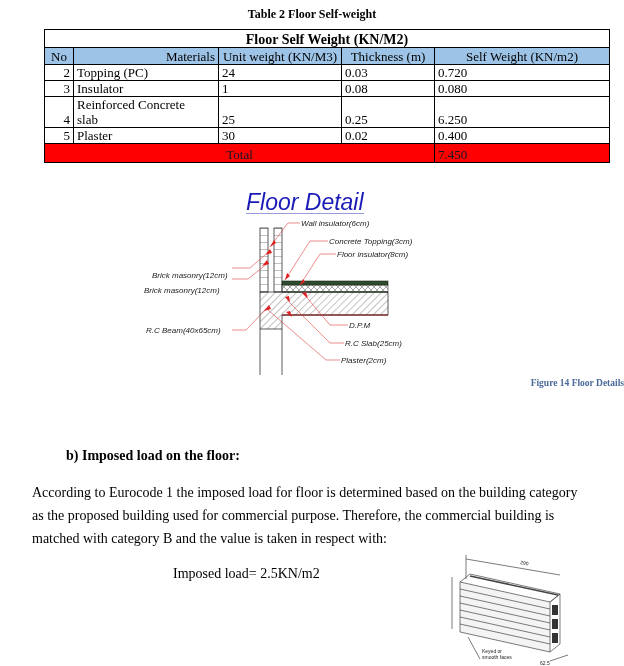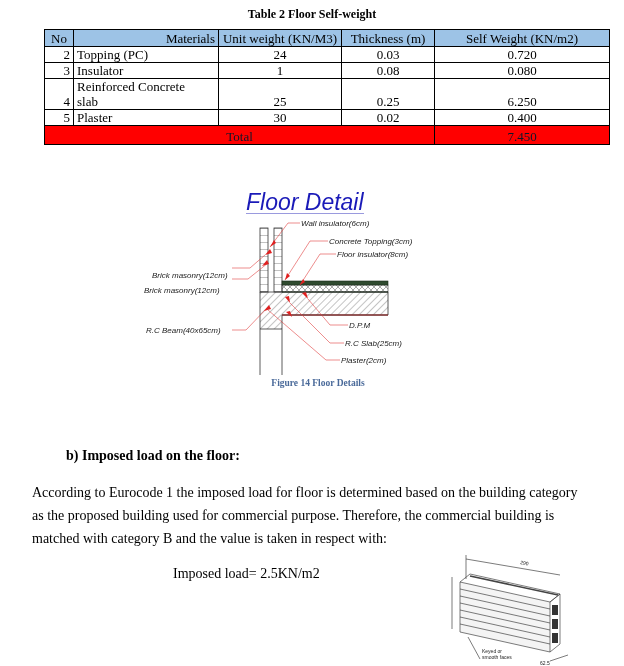--- a/index.html
+++ b/index.html
@@ -4,43 +4,46 @@
   <style>
     html, body { margin: 0; padding: 0; background: #ffffff; }
     body { width: 624px; height: 666px; position: relative; overflow: hidden; font-family: "Liberation Serif", serif; color: #000; }
     .caption-top { position: absolute; top: 7px; left: 0; width: 624px; text-align: center; font-weight: bold; font-size: 12px; }
     table.sw { position: absolute; top: 29px; left: 44px; width: 566px; border-collapse: collapse; font-size: 13px; line-height: 15px; }
     table.sw td { border: 1px solid #000; padding: 0 3px; vertical-align: bottom; }
     table.sw tr.title td { text-align: center; font-weight: bold; font-size: 14px; height: 17px; border-top: 1px solid #000; }
     table.sw tr.head td { background: #9dc3e6; height: 16px; text-align: right; }
     table.sw tr.head td.c-no { text-align: center; }
     table.sw tr.head td.center { text-align: center; }
-    table.sw td.num { text-align: center; }
+    table.sw td.num { text-align: left; }
     table.sw tr.total td { background: #ff0000; color: #0f172a; height: 18px; border-color:#000; }
     table.sw tr.total td.lbl { text-align: center; }
     .c-no { width: 22px; text-align: right; }
     .c-mat { width: 138px; }
     .c-unit { width: 116px; }
     .c-thk { width: 86px; }
     .fig-title { position: absolute; top: 191px; left: 246px; font-family: "Liberation Sans", sans-serif; font-style: italic; font-size: 23px; color: #1a1ab8; border-bottom: 1px solid #9a9ade; line-height: 22px; }
     svg.detail { position: absolute; top: 215px; left: 140px; }
-    .fig-caption { position: absolute; top: 378px; left: 0; width: 624px; text-align: center; font-weight: bold; font-size: 9.5px; color: #4a6a9a; padding-left: 12px; box-sizing: border-box; }
+    .fig-caption { position: absolute; top: 378px; left: 0; width: 624px; text-align: right; font-weight: bold; font-size: 9.5px; color: #4a6a9a; padding-left: 12px; box-sizing: border-box; }
     .heading-b { position: absolute; top: 448px; left: 66px; font-weight: bold; font-size: 14px; }
     .para { position: absolute; top: 481px; left: 32px; width: 560px; font-size: 14px; line-height: 23px; }
     .imposed { position: absolute; top: 566px; left: 173px; font-size: 14px; }
     svg.brick { position: absolute; top: 549px; left: 450px; }
     .brick-lbl { font-family: "Liberation Sans", sans-serif; }
   </style>
 </head>
 <body>
 
 <div class="caption-top">Table 2 Floor Self-weight</div>
 
 <table class="sw">
   <tbody>
+      <tr class="title">
+    <td colspan="5">Floor Self Weight (KN/M2)</td>
+  </tr>
   <tr class="head">
     <td class="c-no">No</td>
     <td class="c-mat">Materials</td>
     <td class="c-unit center">Unit weight (KN/M3)</td>
     <td class="c-thk center">Thickness (m)</td>
     <td class="center">Self Weight (KN/m2)</td>
   </tr>
   <tr>
     <td class="c-no">2</td>
     <td>Topping (PC)</td>

